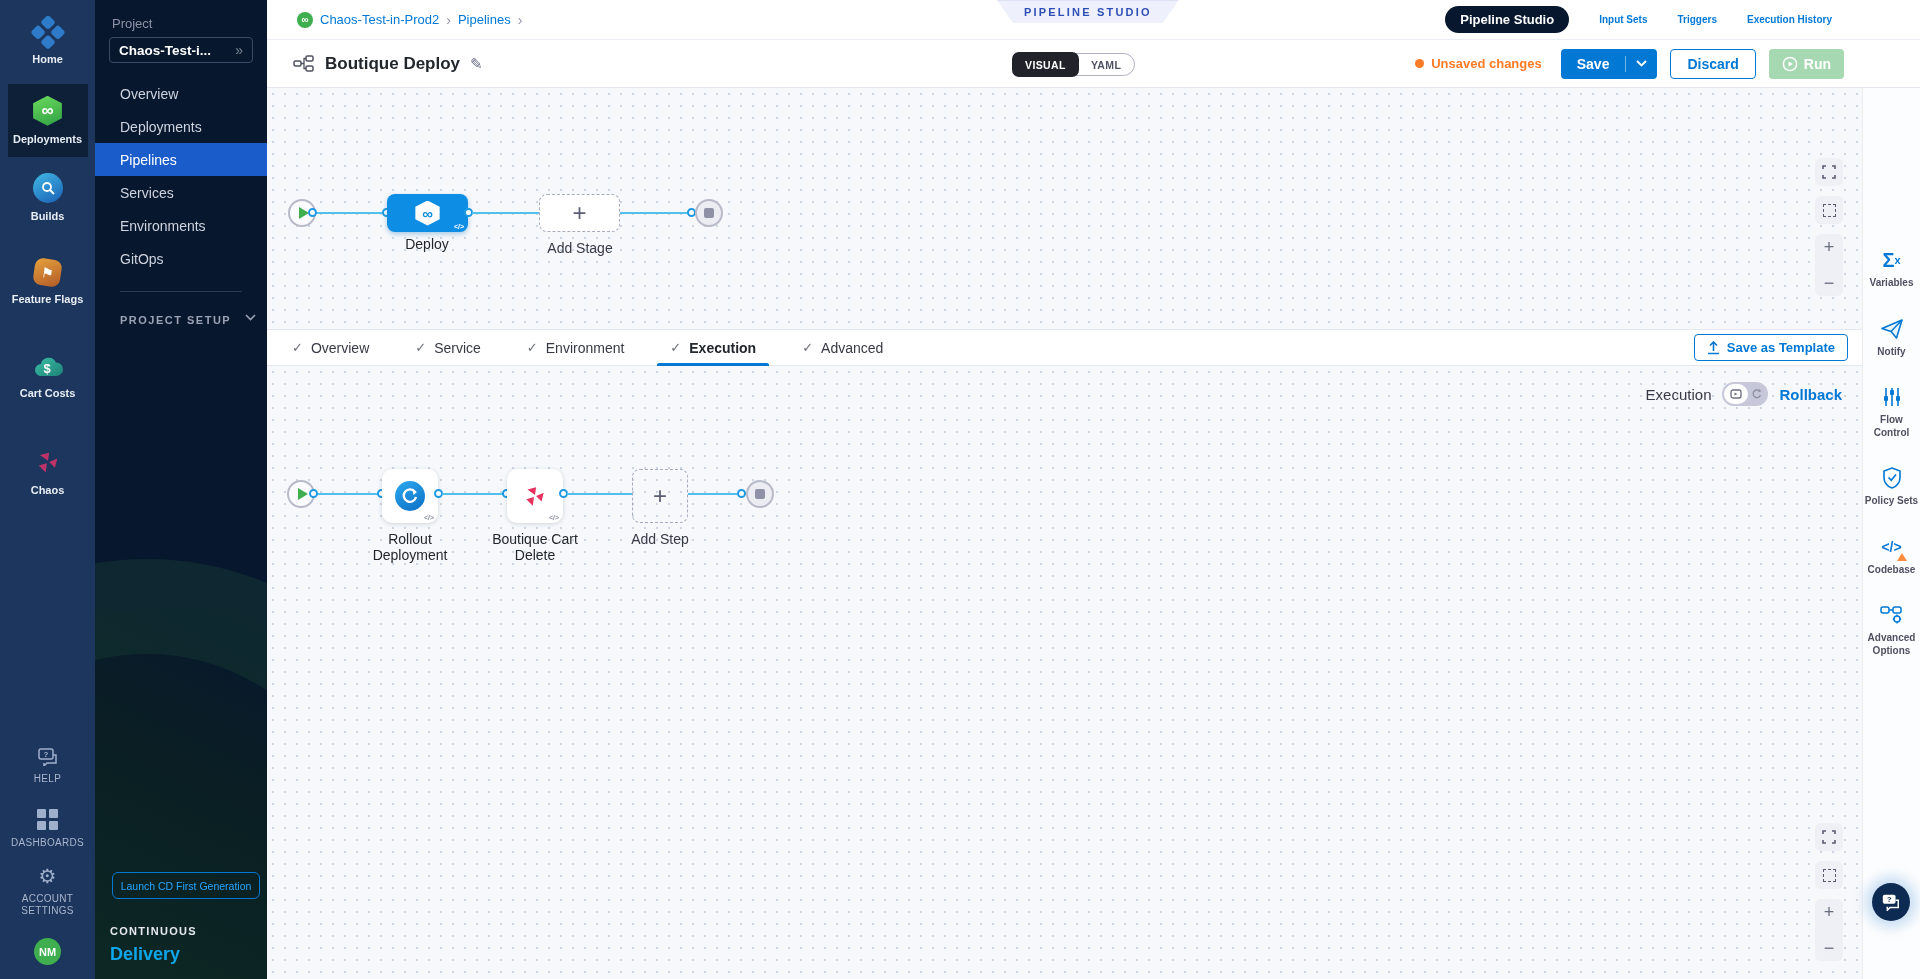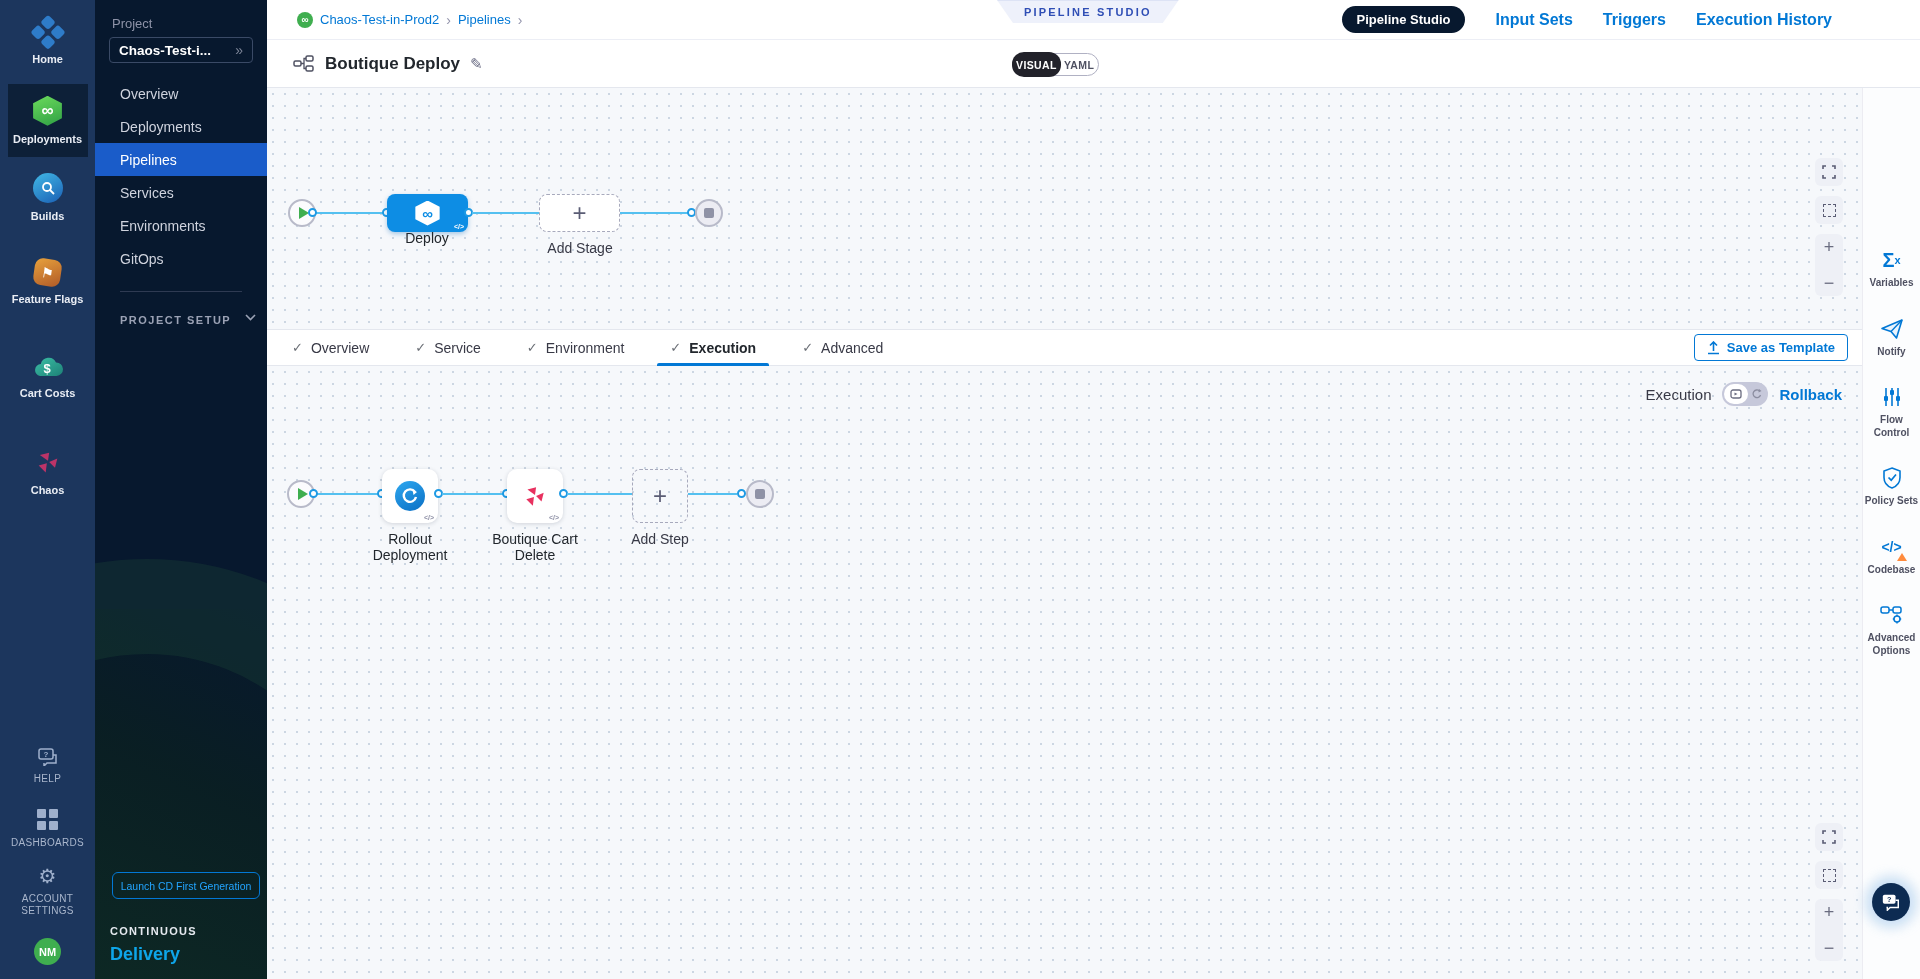--- a/index.html
+++ b/index.html
@@ -56,29 +56,29 @@
   .hdr1 { height:40px; background:#fff; border-bottom:1px solid #eceef5; display:flex; align-items:center; position:relative; flex:none; }
   .crumbs { display:flex; align-items:center; gap:7px; padding-left:30px; font-size:13px; }
   .crumb-icon { width:16px; height:16px; border-radius:50%; background:#3fae4f; color:#fff; font-size:10px; font-weight:bold; display:flex; align-items:center; justify-content:center; }
   .crumb { color:#0278d5; cursor:pointer; }
   .crumb-sep { color:#9293ab; font-size:14px; }
   .ribbon { position:absolute; left:730px; top:0; height:23px; padding:0 26px; display:flex; align-items:center;
     background:#eef1fb; border:1px solid #dde3f5; border-top:none;
     clip-path:polygon(16px 0, calc(100% - 16px) 0, 100% 100%, 0 100%); transform:scaleY(-1); }
   .ribbon span { transform:scaleY(-1); color:#2f4eb5; font-size:11px; font-weight:bold; letter-spacing:2.2px; }
   .hdr-tabs { margin-left:auto; margin-right:88px; display:flex; align-items:center; gap:30px; }
-  .hdr-tab { color:#0278d5; font-size:16px; font-weight:600; cursor:pointer; }
+  .hdr-tab { color:#0278d5; font-size:10px; font-weight:600; cursor:pointer; }
   .hdr-tab.active { background:#07182e; color:#fff; font-size:13px; border-radius:14px; padding:6px 15px; }
 
   .hdr2 { height:48px; background:#fff; border-bottom:1px solid #e4e7ee; display:flex; align-items:center; position:relative; flex:none; }
   .ptitle { display:flex; align-items:center; gap:10px; padding-left:26px; }
   .ptitle .t { font-size:17px; font-weight:bold; color:#22272d; }
   .ptitle .pencil { color:#6b6d85; font-size:15px; cursor:pointer; }
   .vy-toggle { position:absolute; left:745px; top:13px; height:23px; display:flex; align-items:center; border:1px solid #b0b1c3; border-radius:12px; background:#fff; cursor:pointer; }
-  .vy-seg { font-size:10.5px; font-weight:bold; letter-spacing:.4px; padding:0 4px; height:23px; display:flex; align-items:center; border-radius:12px; color:#4f5162; }
+  .vy-seg { font-size:10.5px; font-weight:bold; letter-spacing:.4px; padding:0 13px; height:23px; display:flex; align-items:center; border-radius:7px; color:#4f5162; }
   .vy-seg.active { background:#22222a; color:#fff; margin:-1px; height:25px; }
   .hdr2-right { margin-left:auto; margin-right:76px; display:flex; align-items:center; gap:13px; }
   .unsaved { display:flex; align-items:center; gap:7px; color:#ff7b26; font-size:13px; font-weight:bold; margin-right:6px; }
   .unsaved .dot { width:9px; height:9px; border-radius:50%; background:#ff7b26; }
   .btn { height:30px; border-radius:4px; font-size:14px; font-weight:bold; display:flex; align-items:center; cursor:pointer; border:none; }
   .btn-save { background:#0278d5; color:#fff; padding:0; }
   .btn-save .sv { padding:0 16px; }
   .btn-save .vline { width:1px; height:16px; background:rgba(255,255,255,.45); }
   .btn-save .chev { padding:0 10px; display:flex; }
   .btn-discard { background:#fff; border:1px solid #0278d5; color:#0278d5; padding:0 16px; }
@@ -291,20 +291,43 @@
           <rect x="13" y="11" width="7" height="5" rx="1.5" fill="none" stroke="#4f5162" stroke-width="1.5"></rect>
           <path d="M8 8.5 h3 v-5 h2 M11 8.5 v5 h2" fill="none" stroke="#4f5162" stroke-width="1.3"></path>
         </svg>
         <span class="t">Boutique Deploy</span>
         <span class="pencil">✎</span>
       </div>
       <div class="vy-toggle">
         <span class="vy-seg active">VISUAL</span>
         <span class="vy-seg">YAML</span>
       </div>
+      <div class="hdr2-right">
+        <div class="unsaved">
+          <span class="dot"></span>
+          <span>Unsaved changes</span>
+        </div>
+        <div class="btn btn-save">
+          <span class="sv">Save</span>
+          <span class="vline"></span>
+          <span class="chev">
+            <svg width="11" height="7" viewBox="0 0 11 7">
+                <path d="M1 1 L5.5 5.5 L10 1" fill="none" stroke="#fff" stroke-width="1.8"></path>
+              </svg>
+          </span>
+        </div>
+        <button class="btn btn-discard">Discard</button>
+        <div class="btn btn-run">
+          <svg width="16" height="16" viewBox="0 0 16 16">
+            <circle cx="8" cy="8" r="6.6" fill="none" stroke="#fff" stroke-width="1.5"></circle>
+            <path d="M6.5 5.2 L11 8 L6.5 10.8 Z" fill="#fff"></path>
+          </svg>
+          <span>Run</span>
+        </div>
+      </div>
     </div>
 
     <div class="content-row">
       <div class="canvas-col">
 
         <div class="stage-canvas dotgrid">
           <div class="node-circle" style="left:21px;top:111px">
               <span class="play-tri"></span>
             </div>
           <div class="flow-line" style="left:49px;top:124px;width:71px"></div>
@@ -317,21 +340,21 @@
           <div class="flow-dot" style="left:197px;top:120px"></div>
           <div class="flow-line" style="left:205px;top:124px;width:67px"></div>
           <div class="dash-node" style="left:272px;top:106px;width:81px;height:38px;background:#fff">
             <span class="plus">+</span>
           </div>
           <div class="flow-line" style="left:353px;top:124px;width:68px"></div>
           <div class="flow-dot" style="left:420px;top:120px"></div>
           <div class="node-circle end" style="left:428px;top:111px">
               <span class="stop-sq"></span>
             </div>
-          <div class="flow-label" style="left:100px;top:142px;width:120px">Deploy</div>
+          <div class="flow-label" style="left:100px;top:148px;width:120px">Deploy</div>
           <div class="flow-label" style="left:253px;top:152px;width:120px;color:#383946">Add Stage</div>
 
           <div class="ctrl-stack" style="top:70px">
             <div class="ctrl-btn">
               <svg width="14" height="14" viewBox="0 0 14 14">
                   <path d="M1 4 V1 H4 M10 1 H13 V4 M13 10 V13 H10 M4 13 H1 V10" fill="none" stroke="#5a5c74" stroke-width="1.6"></path>
                 </svg>
             </div>
             <div class="ctrl-btn">
                 <span class="fit-sq"></span>

